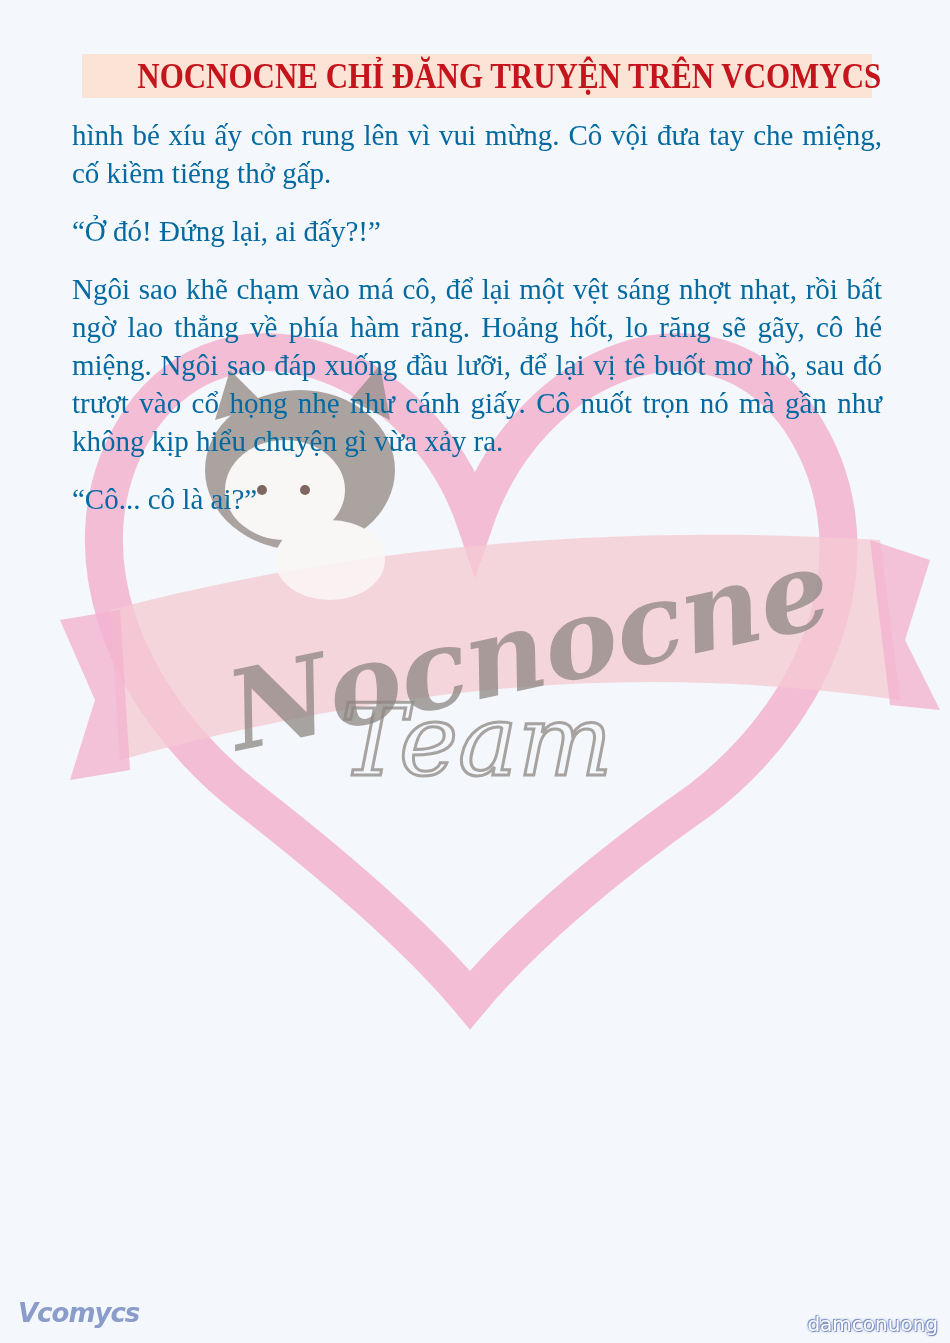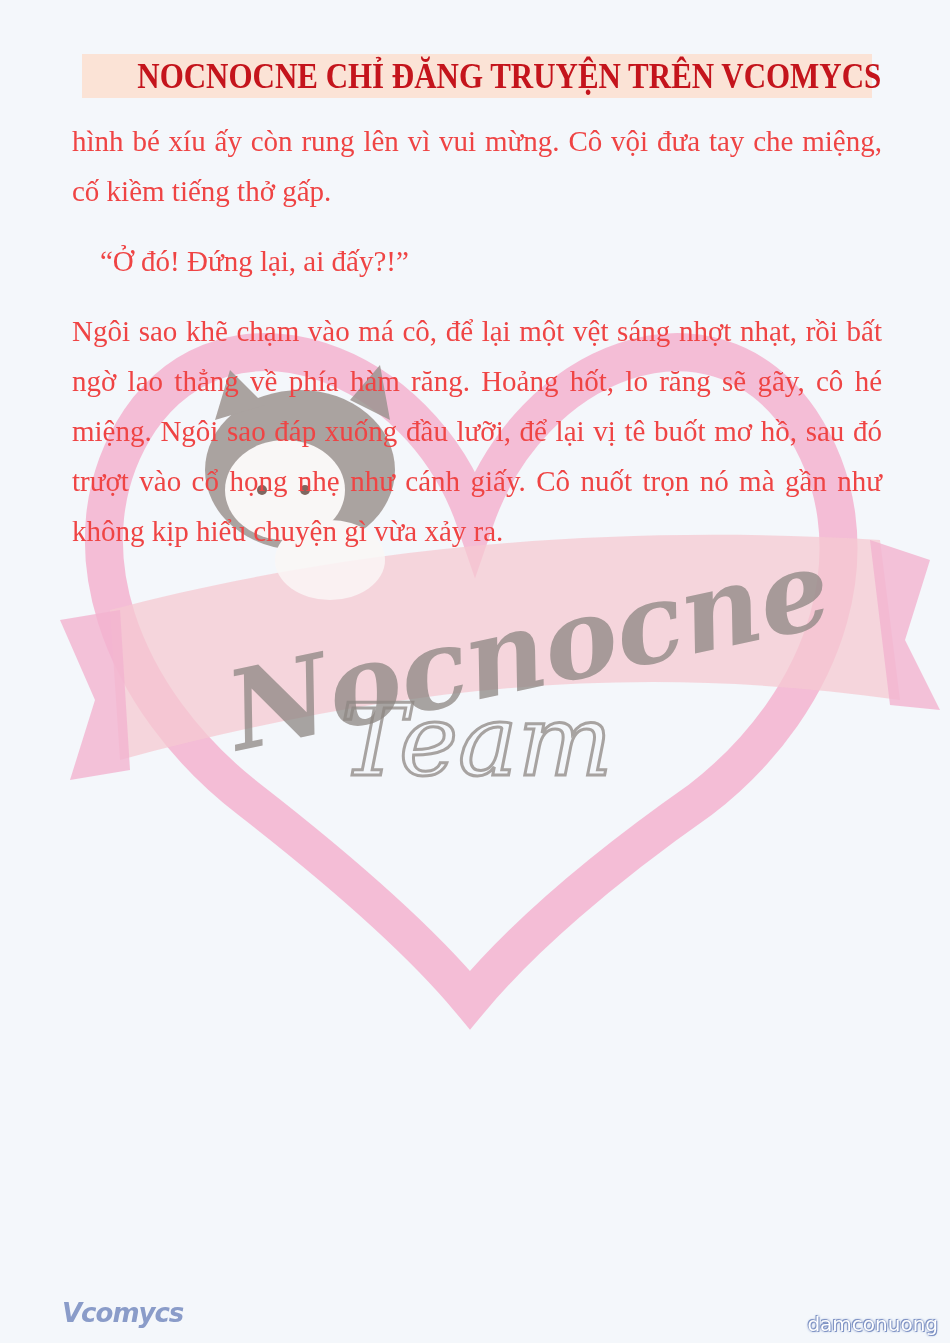--- a/index.html
+++ b/index.html
@@ -16,28 +16,28 @@
   }
   .banner-text {
     position: absolute; left: 82px; top: 52px; width: 790px; text-align: center;
     font-family: "Liberation Serif", serif; font-weight: bold;
     font-size: 36px; color: #c4141c; letter-spacing: 0px;
     transform: scaleX(0.86); transform-origin: center;
     line-height: 48px; white-space: nowrap;
   }
   .content {
     position: absolute; left: 72px; top: 116px; width: 810px;
-    font-size: 29px; line-height: 50px; color: #ef4444;
+    font-size: 29px; line-height: 38px; color: #0369a1;
   }
   .content p { margin: 0 0 20px 0; text-align: justify; }
-  .content p.q { margin-bottom: 20px; margin-left: 28px; }
+  .content p.q { margin-bottom: 20px; }
   .footer-logo {
     position: absolute; left: 18px; top: 1298px;
     font-family: "DejaVu Sans", sans-serif; font-style: italic; font-weight: bold;
-    font-size: 26px; color: #8a9cc9; letter-spacing: -1px; margin-left: 44px;
+    font-size: 26px; color: #8a9cc9; letter-spacing: -1px;
   }
   .footer-credit {
     position: absolute; right: 12px; top: 1312px;
     font-family: "DejaVu Sans", sans-serif; font-size: 20px; color: #ffffff;
     text-shadow: 0 0 2px #7f93c4, 0 0 3px #7f93c4, 1px 1px 0 #7f93c4, -1px -1px 0 #7f93c4;
   }
 </style>
 </head>
 <body>
 
@@ -63,16 +63,17 @@
   <text x="340" y="775" font-family="DejaVu Serif, serif" font-style="italic" font-size="100" fill="none" stroke="#8e8783" stroke-width="3" opacity="0.75">Team</text>
 </svg>
 
 <div class="banner"></div>
 <div class="banner-text">NOCNOCNE CHỈ ĐĂNG TRUYỆN TRÊN VCOMYCS</div>
 
 <div class="content">
   <p>hình bé xíu ấy còn rung lên vì vui mừng. Cô vội đưa tay che miệng, cố kiềm tiếng thở gấp.</p>
   <p class="q">“Ở đó! Đứng lại, ai đấy?!”</p>
   <p>Ngôi sao khẽ chạm vào má cô, để lại một vệt sáng nhợt nhạt, rồi bất ngờ lao thẳng về phía hàm răng. Hoảng hốt, lo răng sẽ gãy, cô hé miệng. Ngôi sao đáp xuống đầu lưỡi, để lại vị tê buốt mơ hồ, sau đó trượt vào cổ họng nhẹ như cánh giấy. Cô nuốt trọn nó mà gần như không kịp hiểu chuyện gì vừa xảy ra.</p>
+  <p class="q">“Cô... cô là ai?”</p>
 </div>
 
 <div class="footer-logo">Vcomycs</div>
 <div class="footer-credit">damconuong</div>
 
 </body></html>

